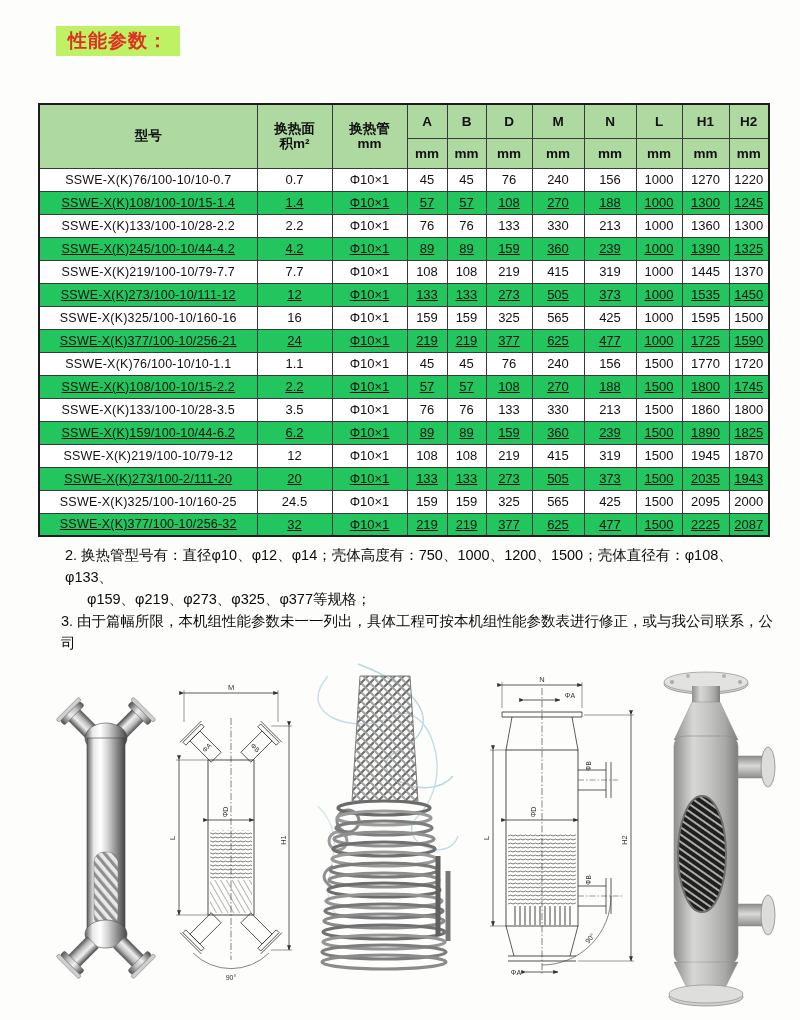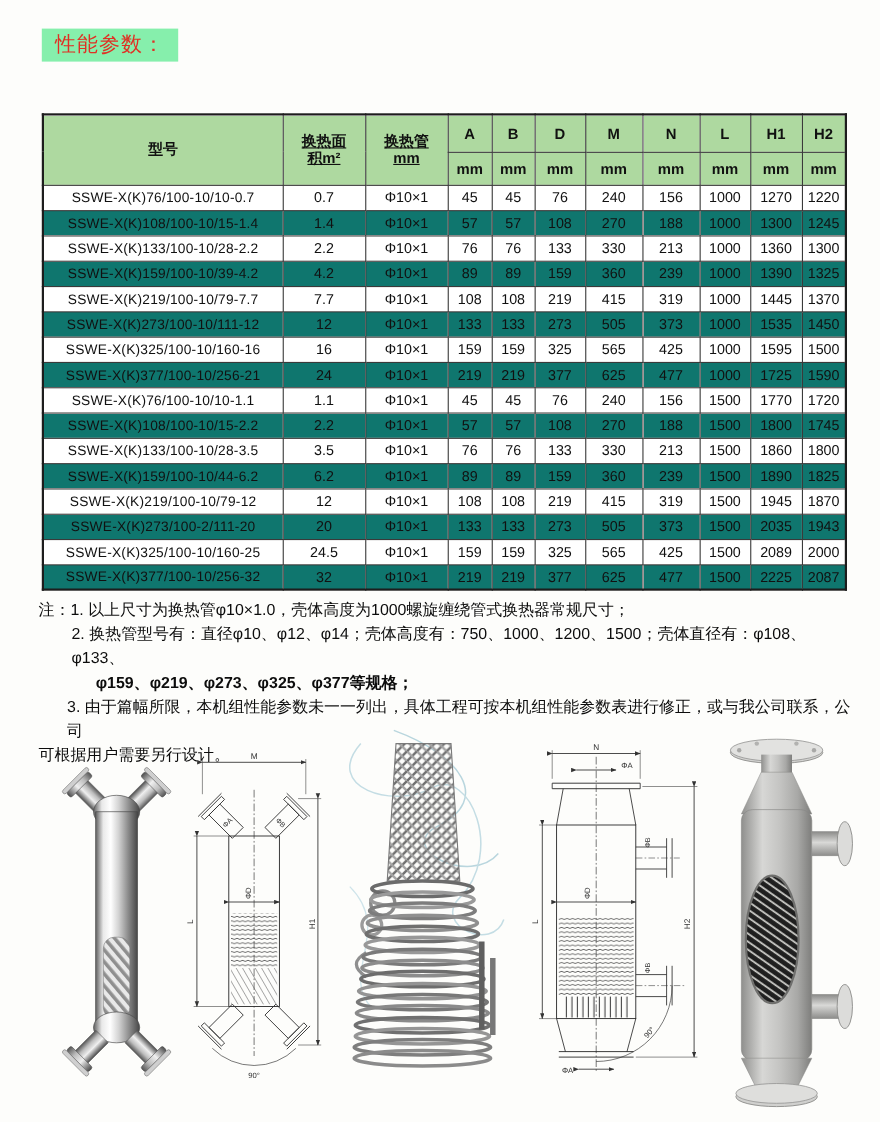--- a/index.html
+++ b/index.html
@@ -3,47 +3,47 @@
 <meta charset="utf-8">
 <style>
   html,body{margin:0;padding:0;}
   body{
     width:800px;height:1020px;position:relative;
     background:#fdfdfb;
     font-family:"Liberation Sans","DejaVu Sans",sans-serif;
     color:#111;overflow:hidden;
   }
   .title-badge{
-    position:absolute;left:38px;top:26px;
-    background:#86efac;color:#e03024;
-    font-weight:normal;font-size:19px;letter-spacing:1px;
+    position:absolute;left:56px;top:26px;
+    background:#bef264;color:#e03024;
+    font-weight:bold;font-size:19px;letter-spacing:1px;
     padding:4px 12px;line-height:22px;
   }
   table.params{
     position:absolute;left:38px;top:103px;width:730px;
     border-collapse:collapse;table-layout:fixed;
     border:2px solid #1d1d1d;
   }
   table.params th,table.params td{
     border:1px solid #3a3a3a;text-align:center;vertical-align:middle;
     padding:0 1px;font-size:13px;overflow:hidden;white-space:nowrap;
   }
   table.params thead th{background:#aed9a0;font-weight:bold;font-size:13.5px;}
   table.params thead tr.r1{height:34px;}
   table.params thead tr.r2{height:30px;}
   table.params tbody tr{height:23px;background:#ffffff;}
-  table.params tbody tr.alt{background:#0f766e;}
+  table.params tbody tr.alt{background:#22c55e;text-decoration:underline;}
   table.params td.model{font-size:12.5px;letter-spacing:.2px;}
-  .hdr2{line-height:15px;text-decoration:underline;}
+  .hdr2{line-height:15px;}
   .notes{
     position:absolute;left:35px;top:544px;width:742px;
     font-size:14.5px;line-height:22px;color:#0c0c0c;
   }
   .notes .in1{margin-left:30px;}
-  .notes .in2{margin-left:52px;font-weight:bold;}
+  .notes .in2{margin-left:52px;}
   .notes .in3{margin-left:26px;}
   .figures{position:absolute;left:0;top:650px;width:800px;height:370px;}
   .fig{position:absolute;}
   svg text{font-family:"Liberation Sans","DejaVu Sans",sans-serif;}
 </style>
 </head>
 <body>
 
 <div class="title-badge">性能参数：</div>
 
@@ -126,21 +126,21 @@
         <td>76</td>
         <td>76</td>
         <td>133</td>
         <td>330</td>
         <td>213</td>
         <td>1000</td>
         <td>1360</td>
         <td>1300</td>
       </tr>
       <tr class="alt">
-        <td class="model">SSWE-X(K)159/100-10/39-4.2</td>
+        <td class="model">SSWE-X(K)245/100-10/44-4.2</td>
         <td>4.2</td>
         <td>Φ10×1</td>
         <td>89</td>
         <td>89</td>
         <td>159</td>
         <td>360</td>
         <td>239</td>
         <td>1000</td>
         <td>1390</td>
         <td>1325</td>
@@ -278,45 +278,43 @@
       <tr>
         <td class="model">SSWE-X(K)325/100-10/160-25</td>
         <td>24.5</td>
         <td>Φ10×1</td>
         <td>159</td>
         <td>159</td>
         <td>325</td>
         <td>565</td>
         <td>425</td>
         <td>1500</td>
-        <td>2089</td>
+        <td>2095</td>
         <td>2000</td>
       </tr>
       <tr class="alt">
         <td class="model">SSWE-X(K)377/100-10/256-32</td>
         <td>32</td>
         <td>Φ10×1</td>
         <td>219</td>
         <td>219</td>
         <td>377</td>
         <td>625</td>
         <td>477</td>
         <td>1500</td>
         <td>2225</td>
         <td>2087</td>
       </tr>
     </tbody>
 </table>
 
 <div class="notes">
-  <div>注：1. 以上尺寸为换热管φ10×1.0，壳体高度为1000螺旋缠绕管式换热器常规尺寸；</div>
   <div class="in1">2. 换热管型号有：直径φ10、φ12、φ14；壳体高度有：750、1000、1200、1500；壳体直径有：φ108、φ133、</div>
   <div class="in2">φ159、φ219、φ273、φ325、φ377等规格；</div>
   <div class="in3">3. 由于篇幅所限，本机组性能参数未一一列出，具体工程可按本机组性能参数表进行修正，或与我公司联系，公司</div>
-  <div>可根据用户需要另行设计。</div>
 </div>
 
 <div class="figures">
 
   <svg class="fig" style="left:45px;top:26px" width="122" height="316" viewBox="0 0 122 316">
     <defs>
       <linearGradient id="g1c" x1="0" y1="0" x2="1" y2="0">
         <stop offset="0" stop-color="#5f5f5f"></stop>
           <stop offset=".18" stop-color="#e9e9e9"></stop>
         <stop offset=".36" stop-color="#ffffff"></stop>

